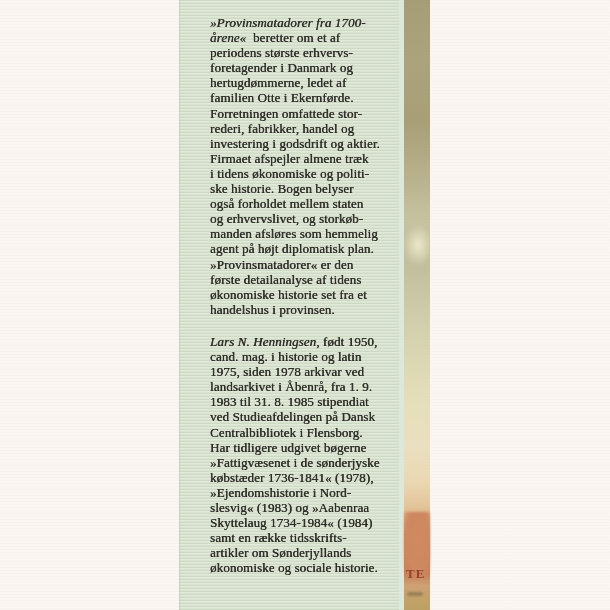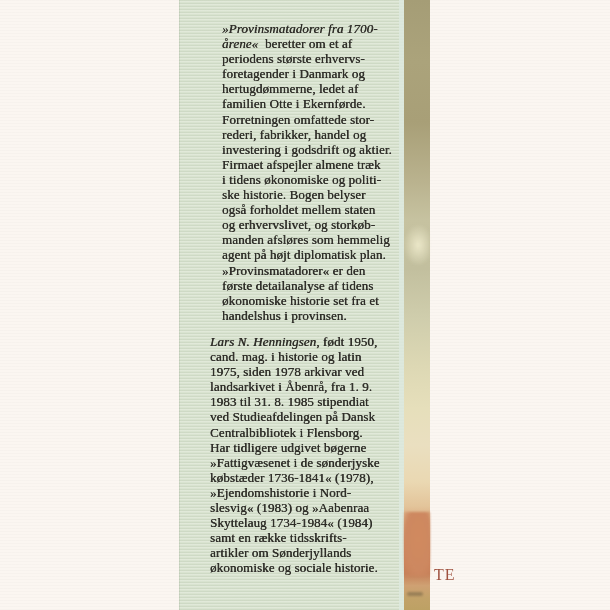--- a/index.html
+++ b/index.html
@@ -52,21 +52,21 @@
     left: 31px;
     color: var(--text);
     font-size: 13px;
     line-height: 15.1px;
     letter-spacing: 0.1px;
     text-shadow: 0.35px 0 0 currentColor;
     white-space: pre;
   }
   .para .line { height: 15.1px; }
   .para .it { font-style: italic; }
-  .blurb { top: 21px; margin-left: 12px; }
+  .blurb { top: 15px; }
   .author-bio { top: 334px; }
 
   
   .cover-edge {
     position: absolute;
     left: 404px; top: 0;
     width: 26px; height: 610px;
     background: linear-gradient(180deg,
       #a59d76 0%,
       #aba37b 10%,
@@ -100,27 +100,26 @@
     position: absolute;
     left: 0; top: 512px;
     width: 26px; height: 64px;
     background: radial-gradient(ellipse at 55% 42%,
       #d18a5f 0%, #cd8860 60%, rgba(205,136,96,0) 100%);
     filter: blur(1px);
   }
   .cover-edge .fragment {
     position: absolute;
     left: 2px; top: 566px;
-    font-weight: normal;
-    font-size: 16px;
+    font-weight: bold;
+    font-size: 13px;
     letter-spacing: 1px;
     color: var(--edge-fragment);
     filter: blur(0.7px);
     opacity: 0.85;
-    margin-left: 28px;
   }
   .cover-edge .smudge {
     position: absolute;
     left: 3px; top: 592px;
     width: 16px; height: 4px;
     border-radius: 2px;
     background: #7d6a4a;
     filter: blur(1px);
     opacity: 0.6;
   }

